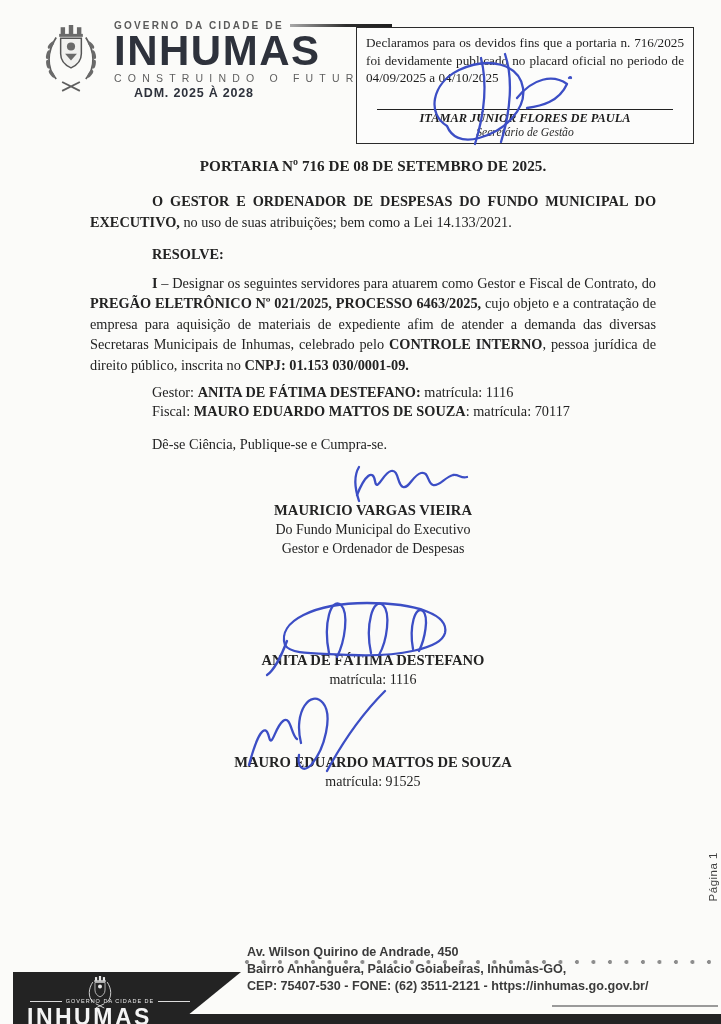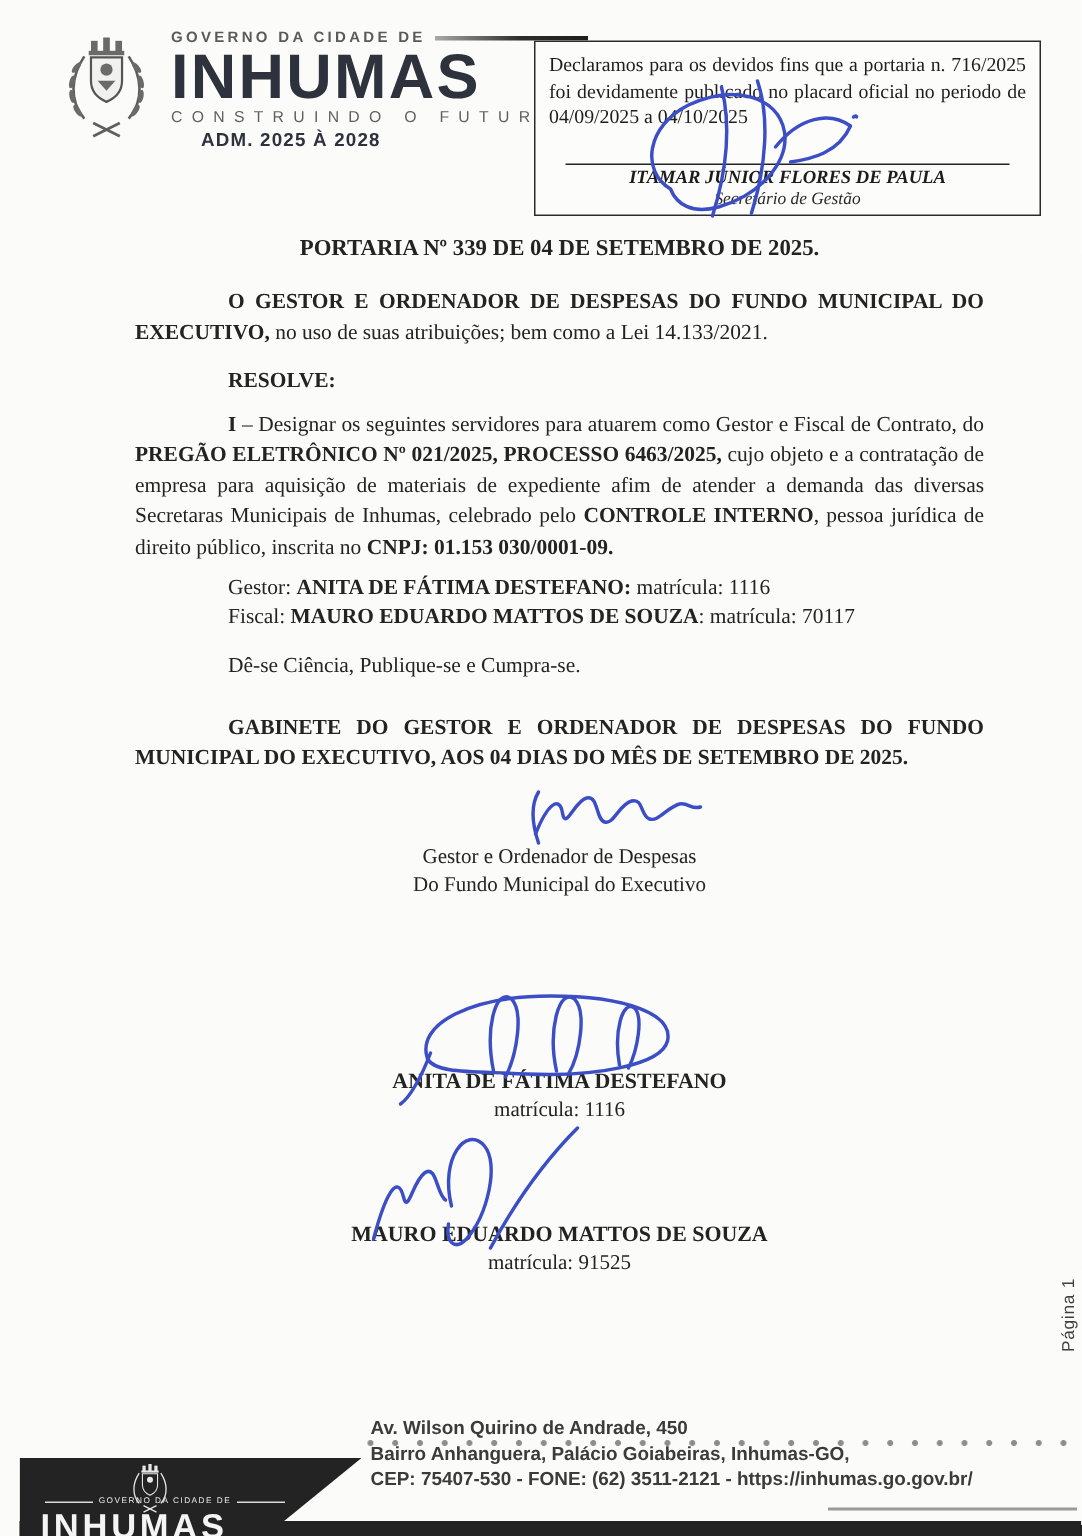--- a/index.html
+++ b/index.html
@@ -155,38 +155,38 @@
       <path d="M160 28 C 161 27 162 27 162 28"></path>
     </svg>
     <div class="decl-sign">
       <div class="decl-rule"></div>
       <div class="decl-name">ITAMAR JÚNIOR FLORES DE PAULA</div>
       <div class="decl-role">Secretário de Gestão</div>
     </div>
   </div>
 
   <div class="doc">
-    <p class="title">PORTARIA Nº 339 DE 04 DE SETEMBRO DE 2025.</p>
+    <p class="title">PORTARIA Nº 716 DE 08 DE SETEMBRO DE 2025.</p>
     <p class="p-opening"><b>O GESTOR E ORDENADOR DE DESPESAS DO FUNDO MUNICIPAL DO EXECUTIVO,</b><span> no uso de suas atribuições; bem como a Lei 14.133/2021.</span></p>
     <p class="resolve">RESOLVE:</p>
     <p class="p-one"><b>I</b><span> – Designar os seguintes servidores para atuarem como Gestor e Fiscal de Contrato, do </span><b>PREGÃO ELETRÔNICO Nº 021/2025, PROCESSO 6463/2025,</b><span> cujo objeto e a contratação de empresa para aquisição de materiais de expediente afim de atender a demanda das diversas Secretaras Municipais de Inhumas, celebrado pelo </span><b>CONTROLE INTERNO</b><span>, pessoa jurídica de direito público, inscrita no </span><b>CNPJ: 01.153 030/0001-09.</b></p>
     <div class="servants">
       <p><span>Gestor: </span><b>ANITA DE FÁTIMA DESTEFANO:</b><span> matrícula: 1116</span></p>
       <p><span>Fiscal: </span><b>MAURO EDUARDO MATTOS DE SOUZA</b><span>: matrícula: 70117</span></p>
     </div>
     <p class="closing">Dê-se Ciência, Publique-se e Cumpra-se.</p>
-    <p class="gabinete">GABINETE DO GESTOR E ORDENADOR DE DESPESAS DO FUNDO MUNICIPAL DO EXECUTIVO, AOS 04 DIAS DO MÊS DE SETEMBRO DE 2025.</p>
 
     <div class="sig sig-1">
       <svg class="sig-ink ink" viewBox="0 0 128 42">
         <path d="M16 38 C 12 26 10 14 16 4"></path>
         <path d="M14 32 C 22 12 30 6 32 18 C 34 30 40 10 48 8 C 56 6 54 22 60 24 C 66 26 70 12 78 10 C 86 8 84 20 90 22 C 96 24 102 14 110 12 C 116 11 118 16 124 14"></path>
       </svg>
+      <div class="name">MAURICIO VARGAS VIEIRA</div>
+      <div class="role">Do Fundo Municipal do Executivo</div>
       <div class="role">Gestor e Ordenador de Despesas</div>
-      <div class="role">Do Fundo Municipal do Executivo</div>
     </div>
 
     <div class="sig sig-2">
       <svg class="sig-ink ink" viewBox="0 0 208 96">
         <path d="M20 62 C 12 38 50 20 102 20 C 152 20 184 32 180 50 C 176 66 132 74 86 72 C 50 70 26 72 20 62"></path>
         <path d="M22 58 C 16 74 8 88 2 92"></path>
         <path d="M64 70 C 58 40 66 14 76 22 C 84 30 80 58 72 74"></path>
         <path d="M106 70 C 100 42 108 14 118 22 C 126 30 122 58 114 72"></path>
         <path d="M148 66 C 144 44 150 22 158 28 C 164 34 160 56 154 68"></path>
       </svg>

